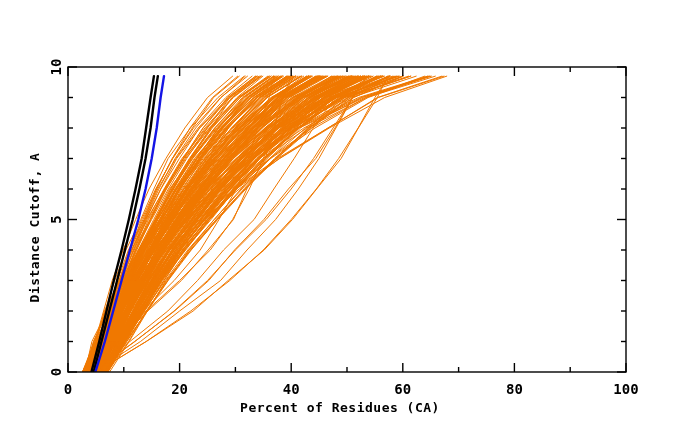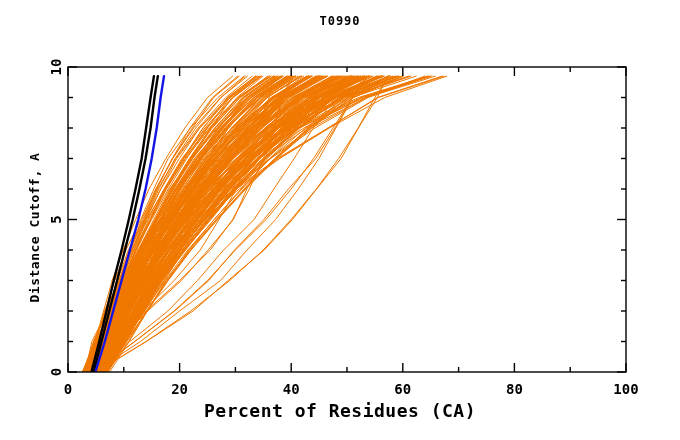--- a/index.html
+++ b/index.html
@@ -19,21 +19,21 @@
     font-weight:bold;
     color:#000;
     letter-spacing:1px;
     font-family:"DejaVu Sans Mono","Liberation Mono",monospace;
   }
 
   .xlabel{
     position:absolute;
     left:0;top:400px;width:680px;
     text-align:center;
-    font-size:18px;
+    font-size:13px;
     font-weight:bold;
     color:#000;
     letter-spacing:0.5px;
     font-family:"DejaVu Sans Mono","Liberation Mono",monospace;
   }
 
   .ylabel{
     position:absolute;
     left:-86px;top:220px;
     width:240px;
@@ -47,21 +47,20 @@
     font-family:"DejaVu Sans Mono","Liberation Mono",monospace;
   }
 
   .plot-svg{position:absolute;left:0;top:0;}
 </style>
 </head>
 <body>
 
 <div id="root">
 
-  <div class="chart-title">T0990</div>
 
   <svg class="plot-svg" width="680" height="440">
     <defs>
       <clipPath id="plotclip">
           <rect x="68" y="67" width="558" height="305"></rect>
         </clipPath>
     </defs>
     <g id="curves" clip-path="url(#plotclip)">
         <path d="M92.78,372.00 L105.36,341.50 L117.53,311.00 L132.67,280.50 L146.78,250.00 L163.72,219.50 L181.74,189.00 L203.24,158.50 L231.87,128.00 L267.42,97.50 L301.34,76.15 " fill="none" stroke="#F07800" stroke-width="1" stroke-linejoin="round" stroke-linecap="round"></path>
         <path d="M104.90,372.00 L122.31,341.50 L139.00,311.00 L157.91,280.50 L179.22,250.00 L203.78,219.50 L227.13,189.00 L254.77,158.50 L288.54,128.00 L326.50,97.50 L369.99,76.15 " fill="none" stroke="#F07800" stroke-width="1" stroke-linejoin="round" stroke-linecap="round"></path>

